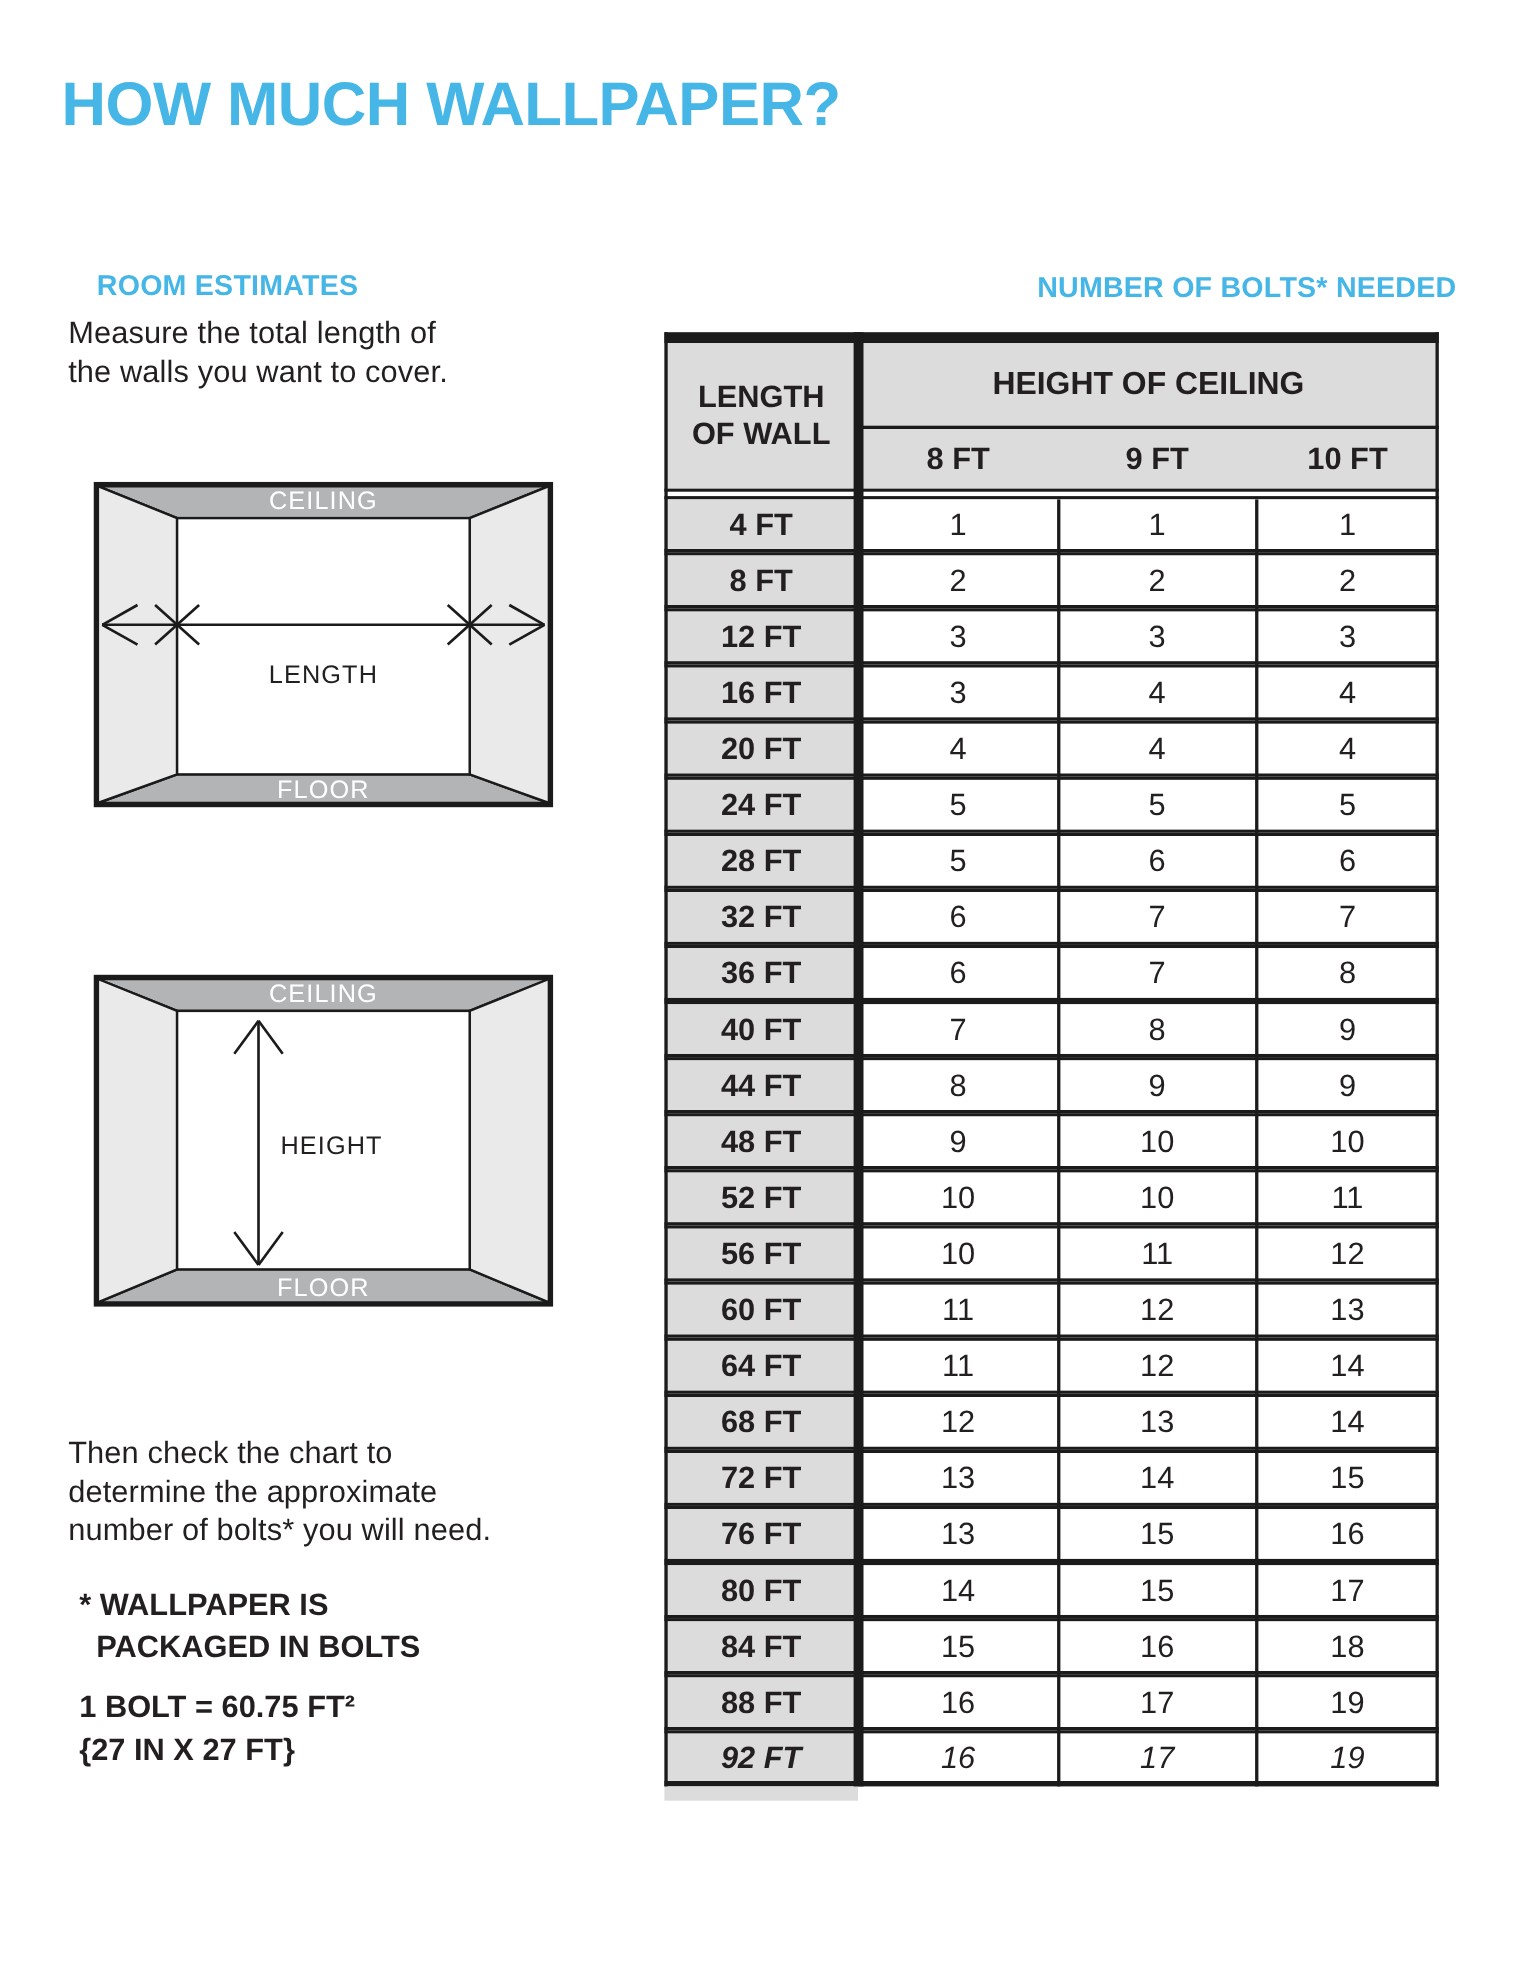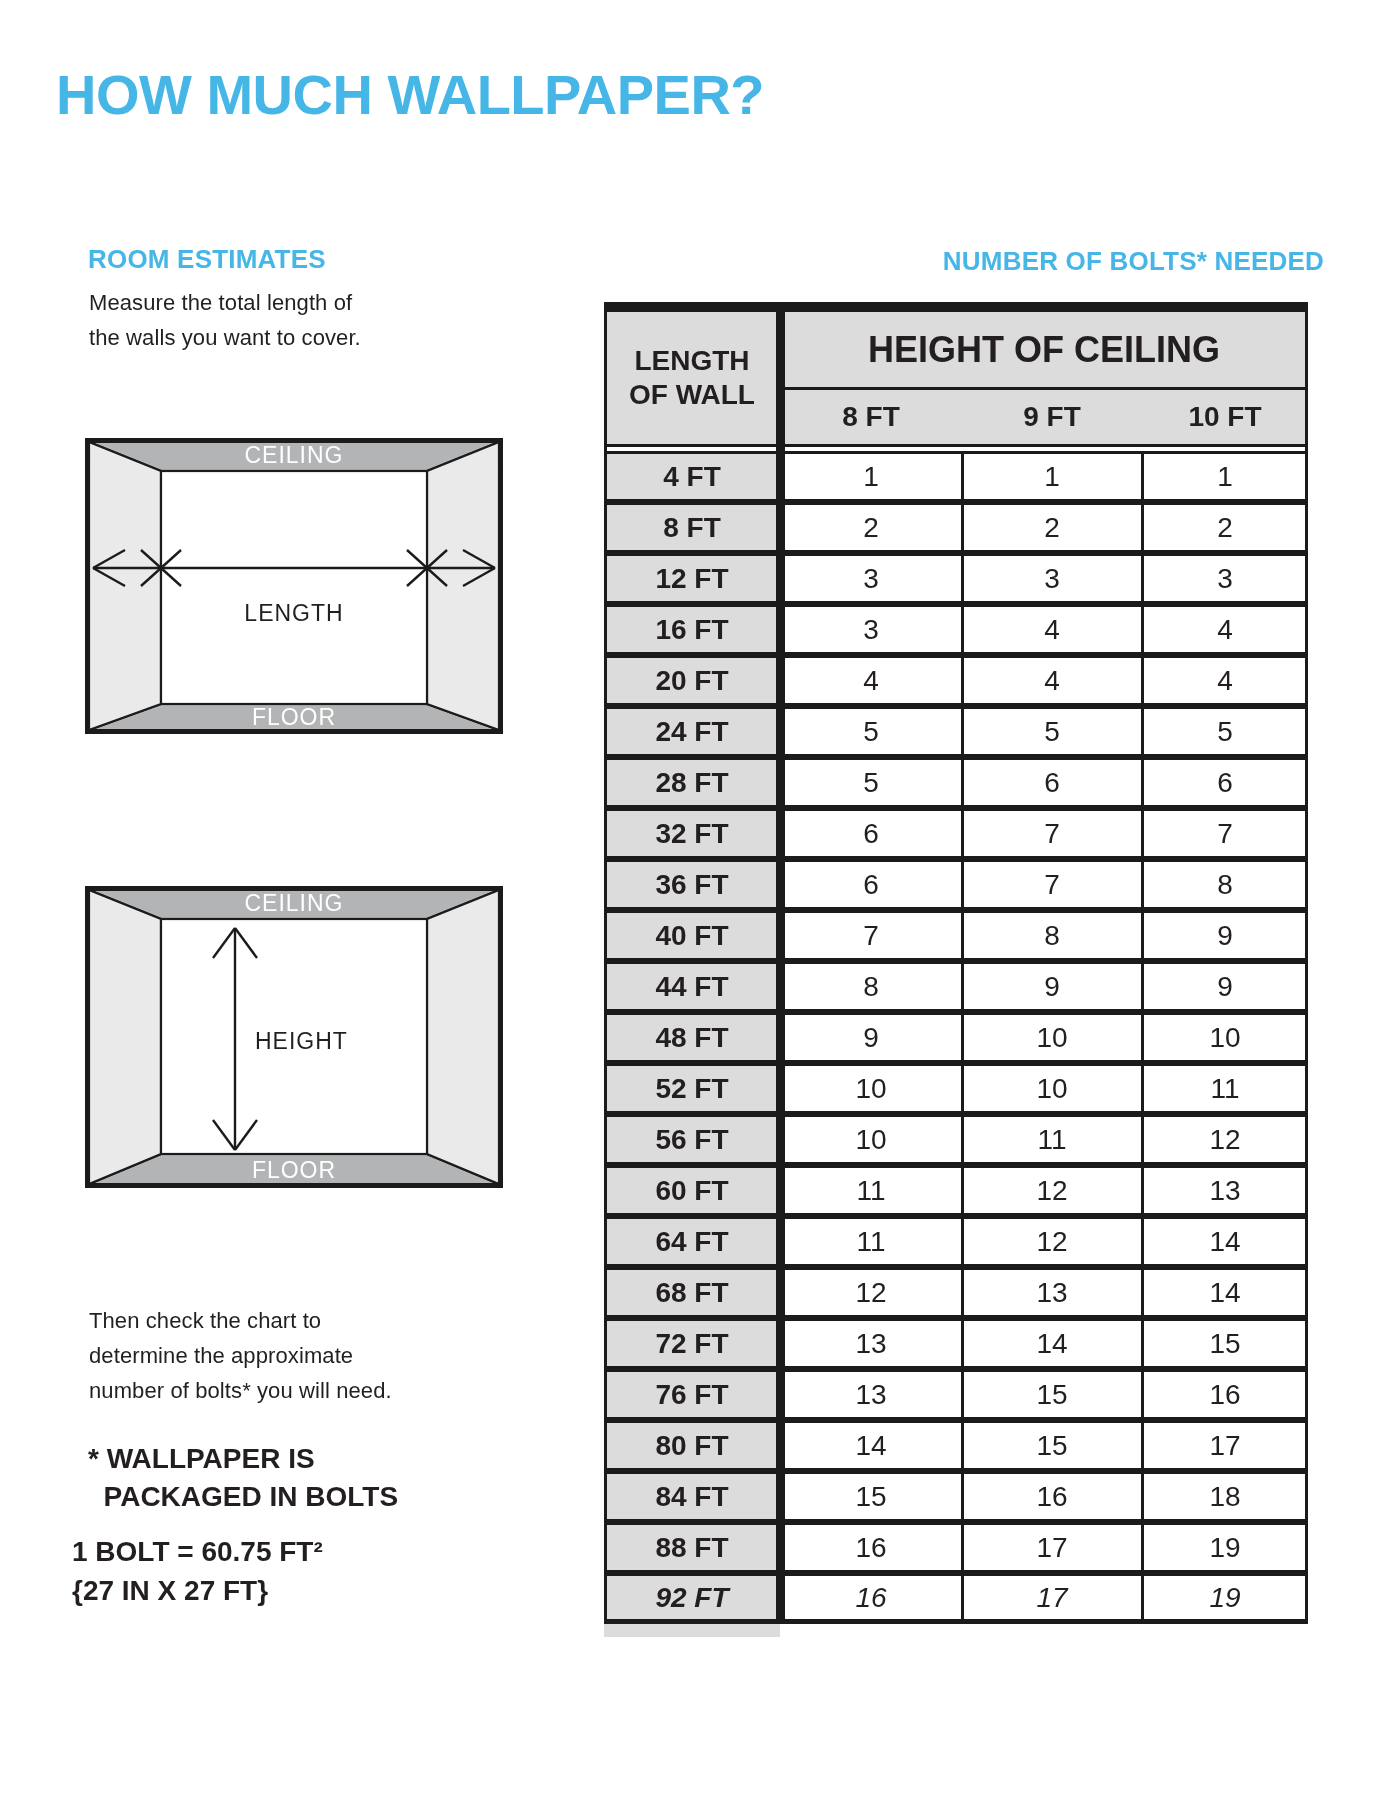--- a/index.html
+++ b/index.html
@@ -24,28 +24,28 @@
     position:absolute;left:56px;top:62px;margin:0;
     font-size:56px;font-weight:700;color:var(--cyan);letter-spacing:-.5px;
   }
   .subhead{
     position:absolute;margin:16px;
     font-size:26px;font-weight:700;color:var(--cyan);letter-spacing:.2px;
   }
   .subhead.left{left:72px;top:228px;}
   .subhead.table{left:604px;top:230px;width:704px;text-align:right;}
   .para{
-    position:absolute;left:89px;margin:0;
-    font-size:22px;line-height:35px;white-space:pre-line;letter-spacing:.1px;
+    position:absolute;left:62px;margin:0;
+    font-size:28px;line-height:35px;white-space:pre-line;letter-spacing:.1px;
   }
   .para.p1{top:285px;}
   .para.p2{top:783px;}
   .para.p3{top:1303px;}
   .footnote{
-    position:absolute;left:88px;top:1440px;margin:0;
+    position:absolute;left:72px;top:1440px;margin:0;
     font-size:28px;line-height:38px;font-weight:700;white-space:pre;
   }
   .boltinfo{
     position:absolute;left:72px;top:1532px;margin:0;
     font-size:28px;line-height:39px;font-weight:700;white-space:pre-line;
   }
   .diagram{position:absolute;left:85px;}
   .diagram.d1{top:438px;}
   .diagram.d2{top:886px;}
 
@@ -61,21 +61,21 @@
   .thead .rowhead{
     background:var(--cellgray);
     display:flex;align-items:center;justify-content:center;text-align:center;
     font-size:28px;font-weight:700;white-space:pre-line;line-height:34px;
   }
   .right-head{display:flex;flex-direction:column;}
   .band1{
     flex:0 0 78px;background:var(--cellgray);
     border-bottom:3px solid var(--line);
     display:flex;align-items:center;justify-content:center;
-    font-size:36px;font-weight:700;
+    font-size:29px;font-weight:700;
   }
   .band2{
     flex:1;background:var(--cellgray);
     display:grid;grid-template-columns:182px 180px 166px;
   }
   .band2 .colhead{
     display:flex;align-items:center;justify-content:center;
     font-size:28px;font-weight:700;
   }
   .rows{margin-top:4px;}

